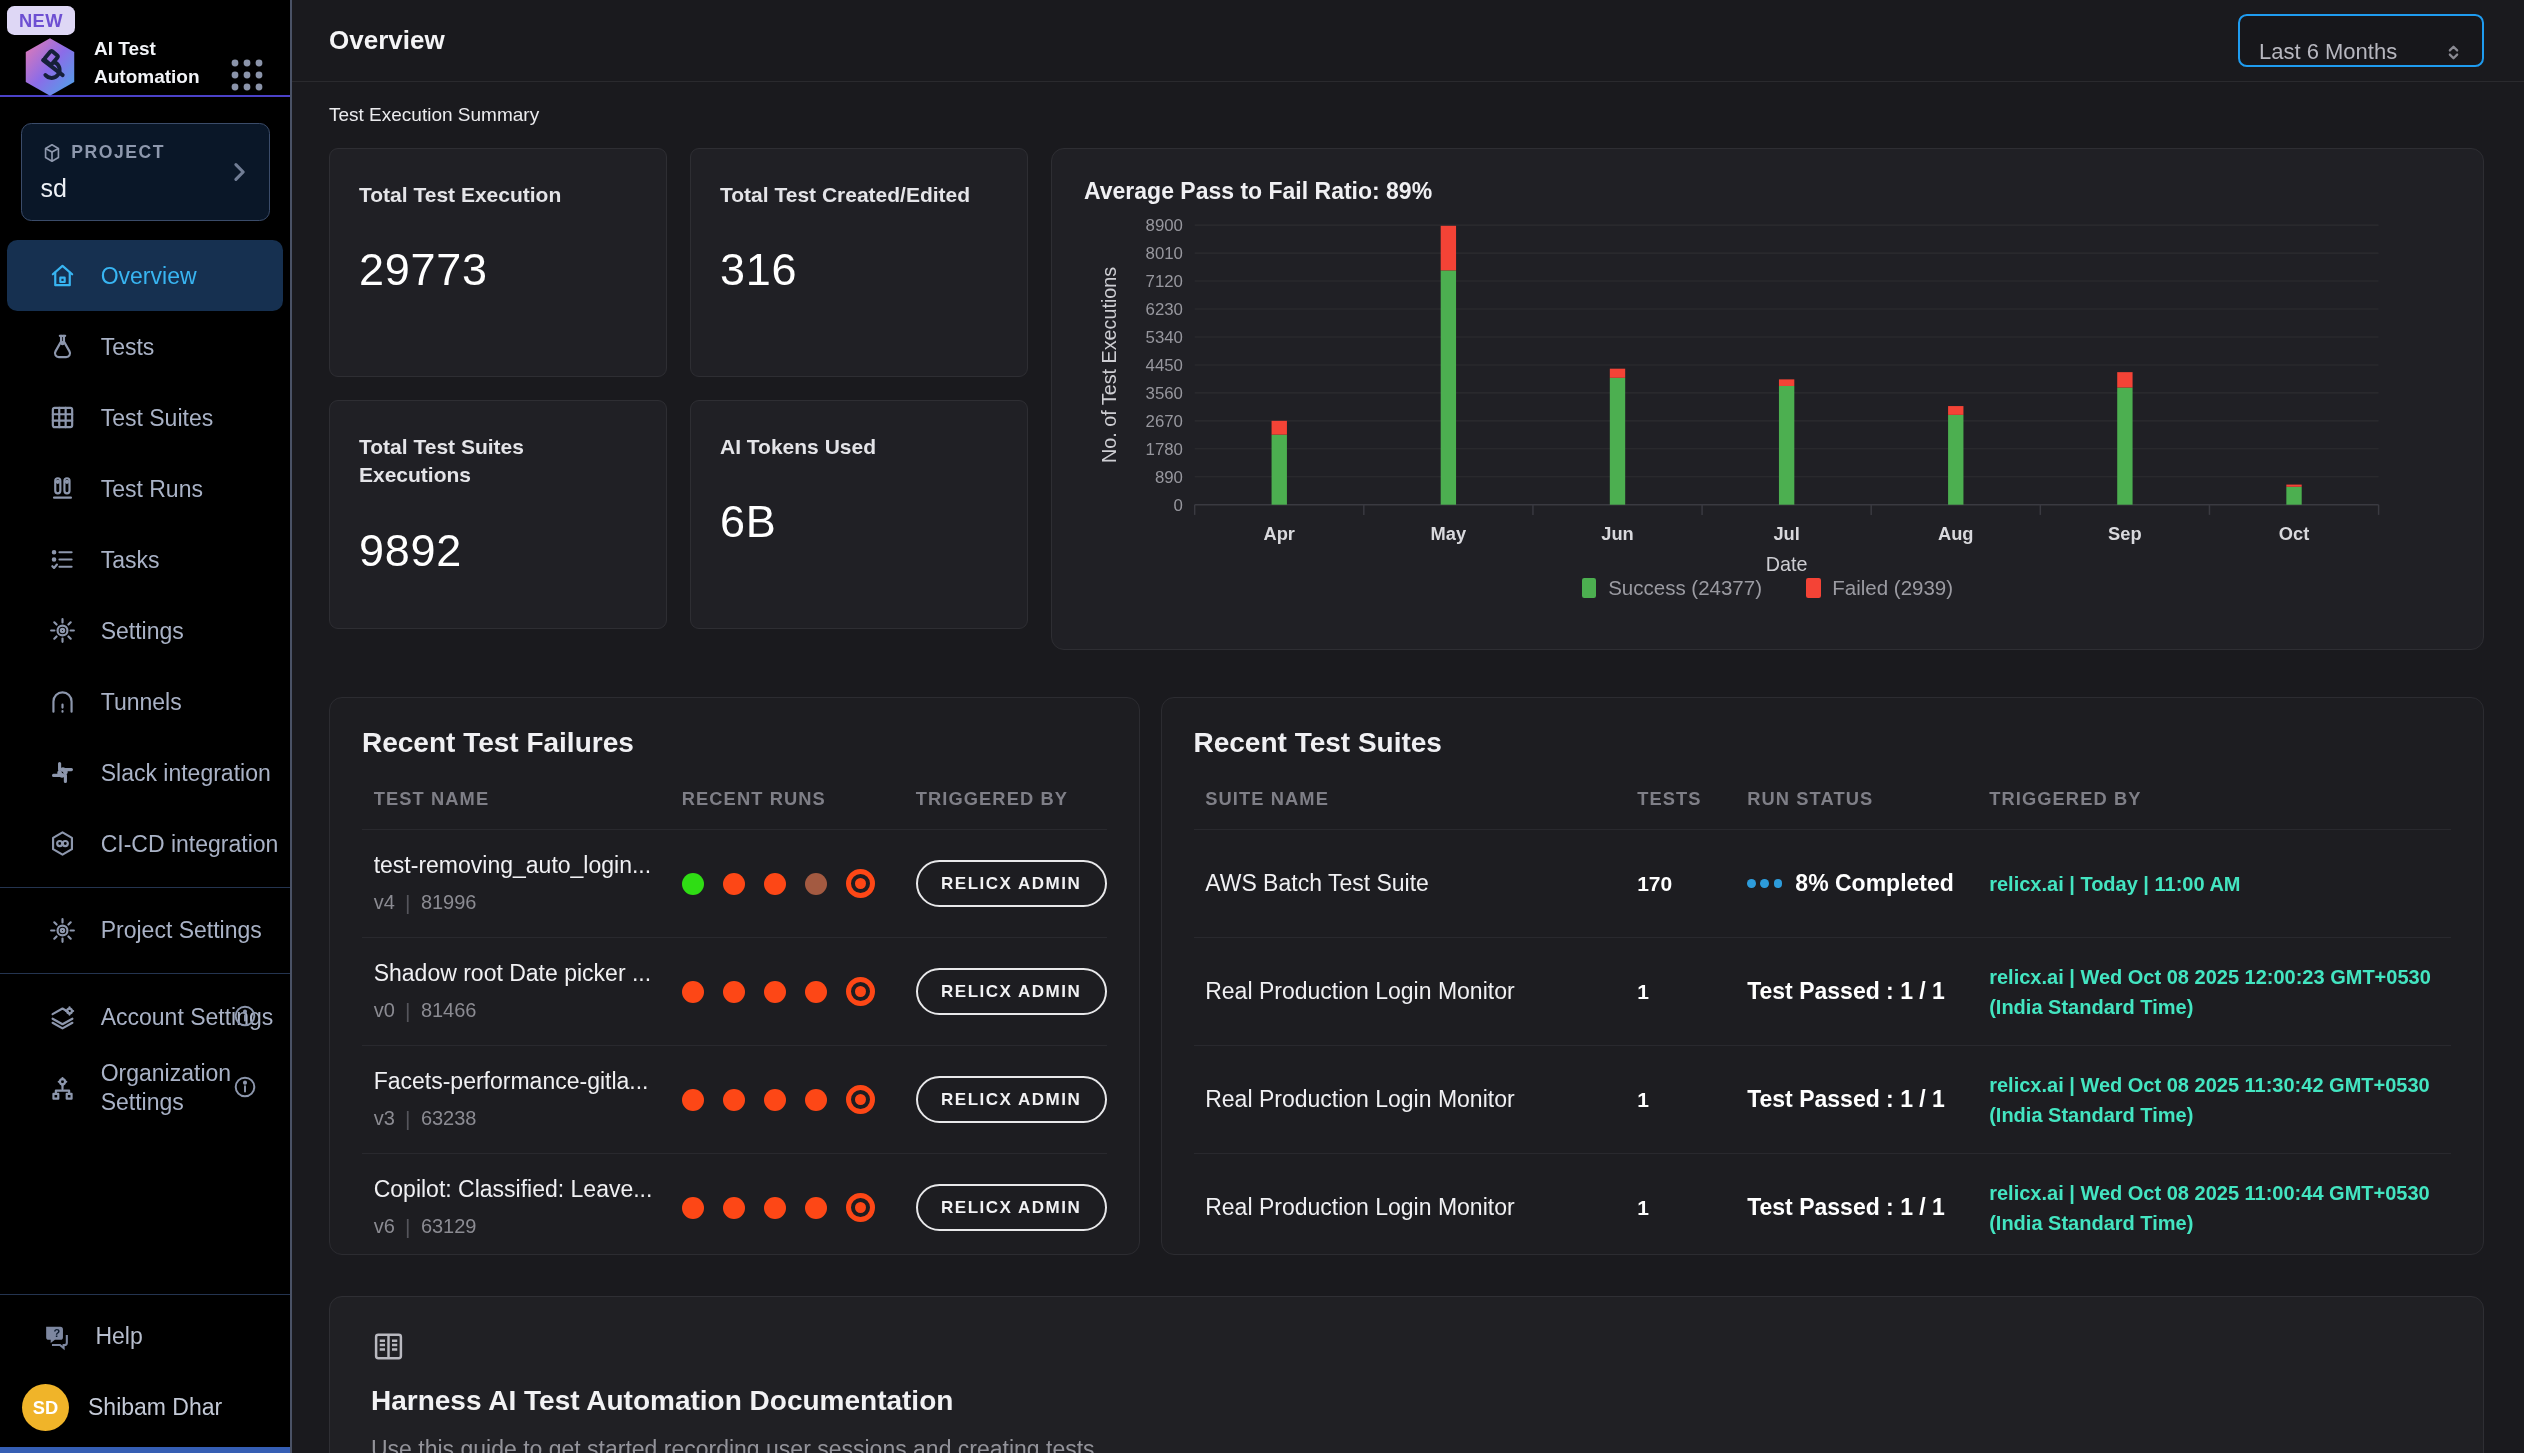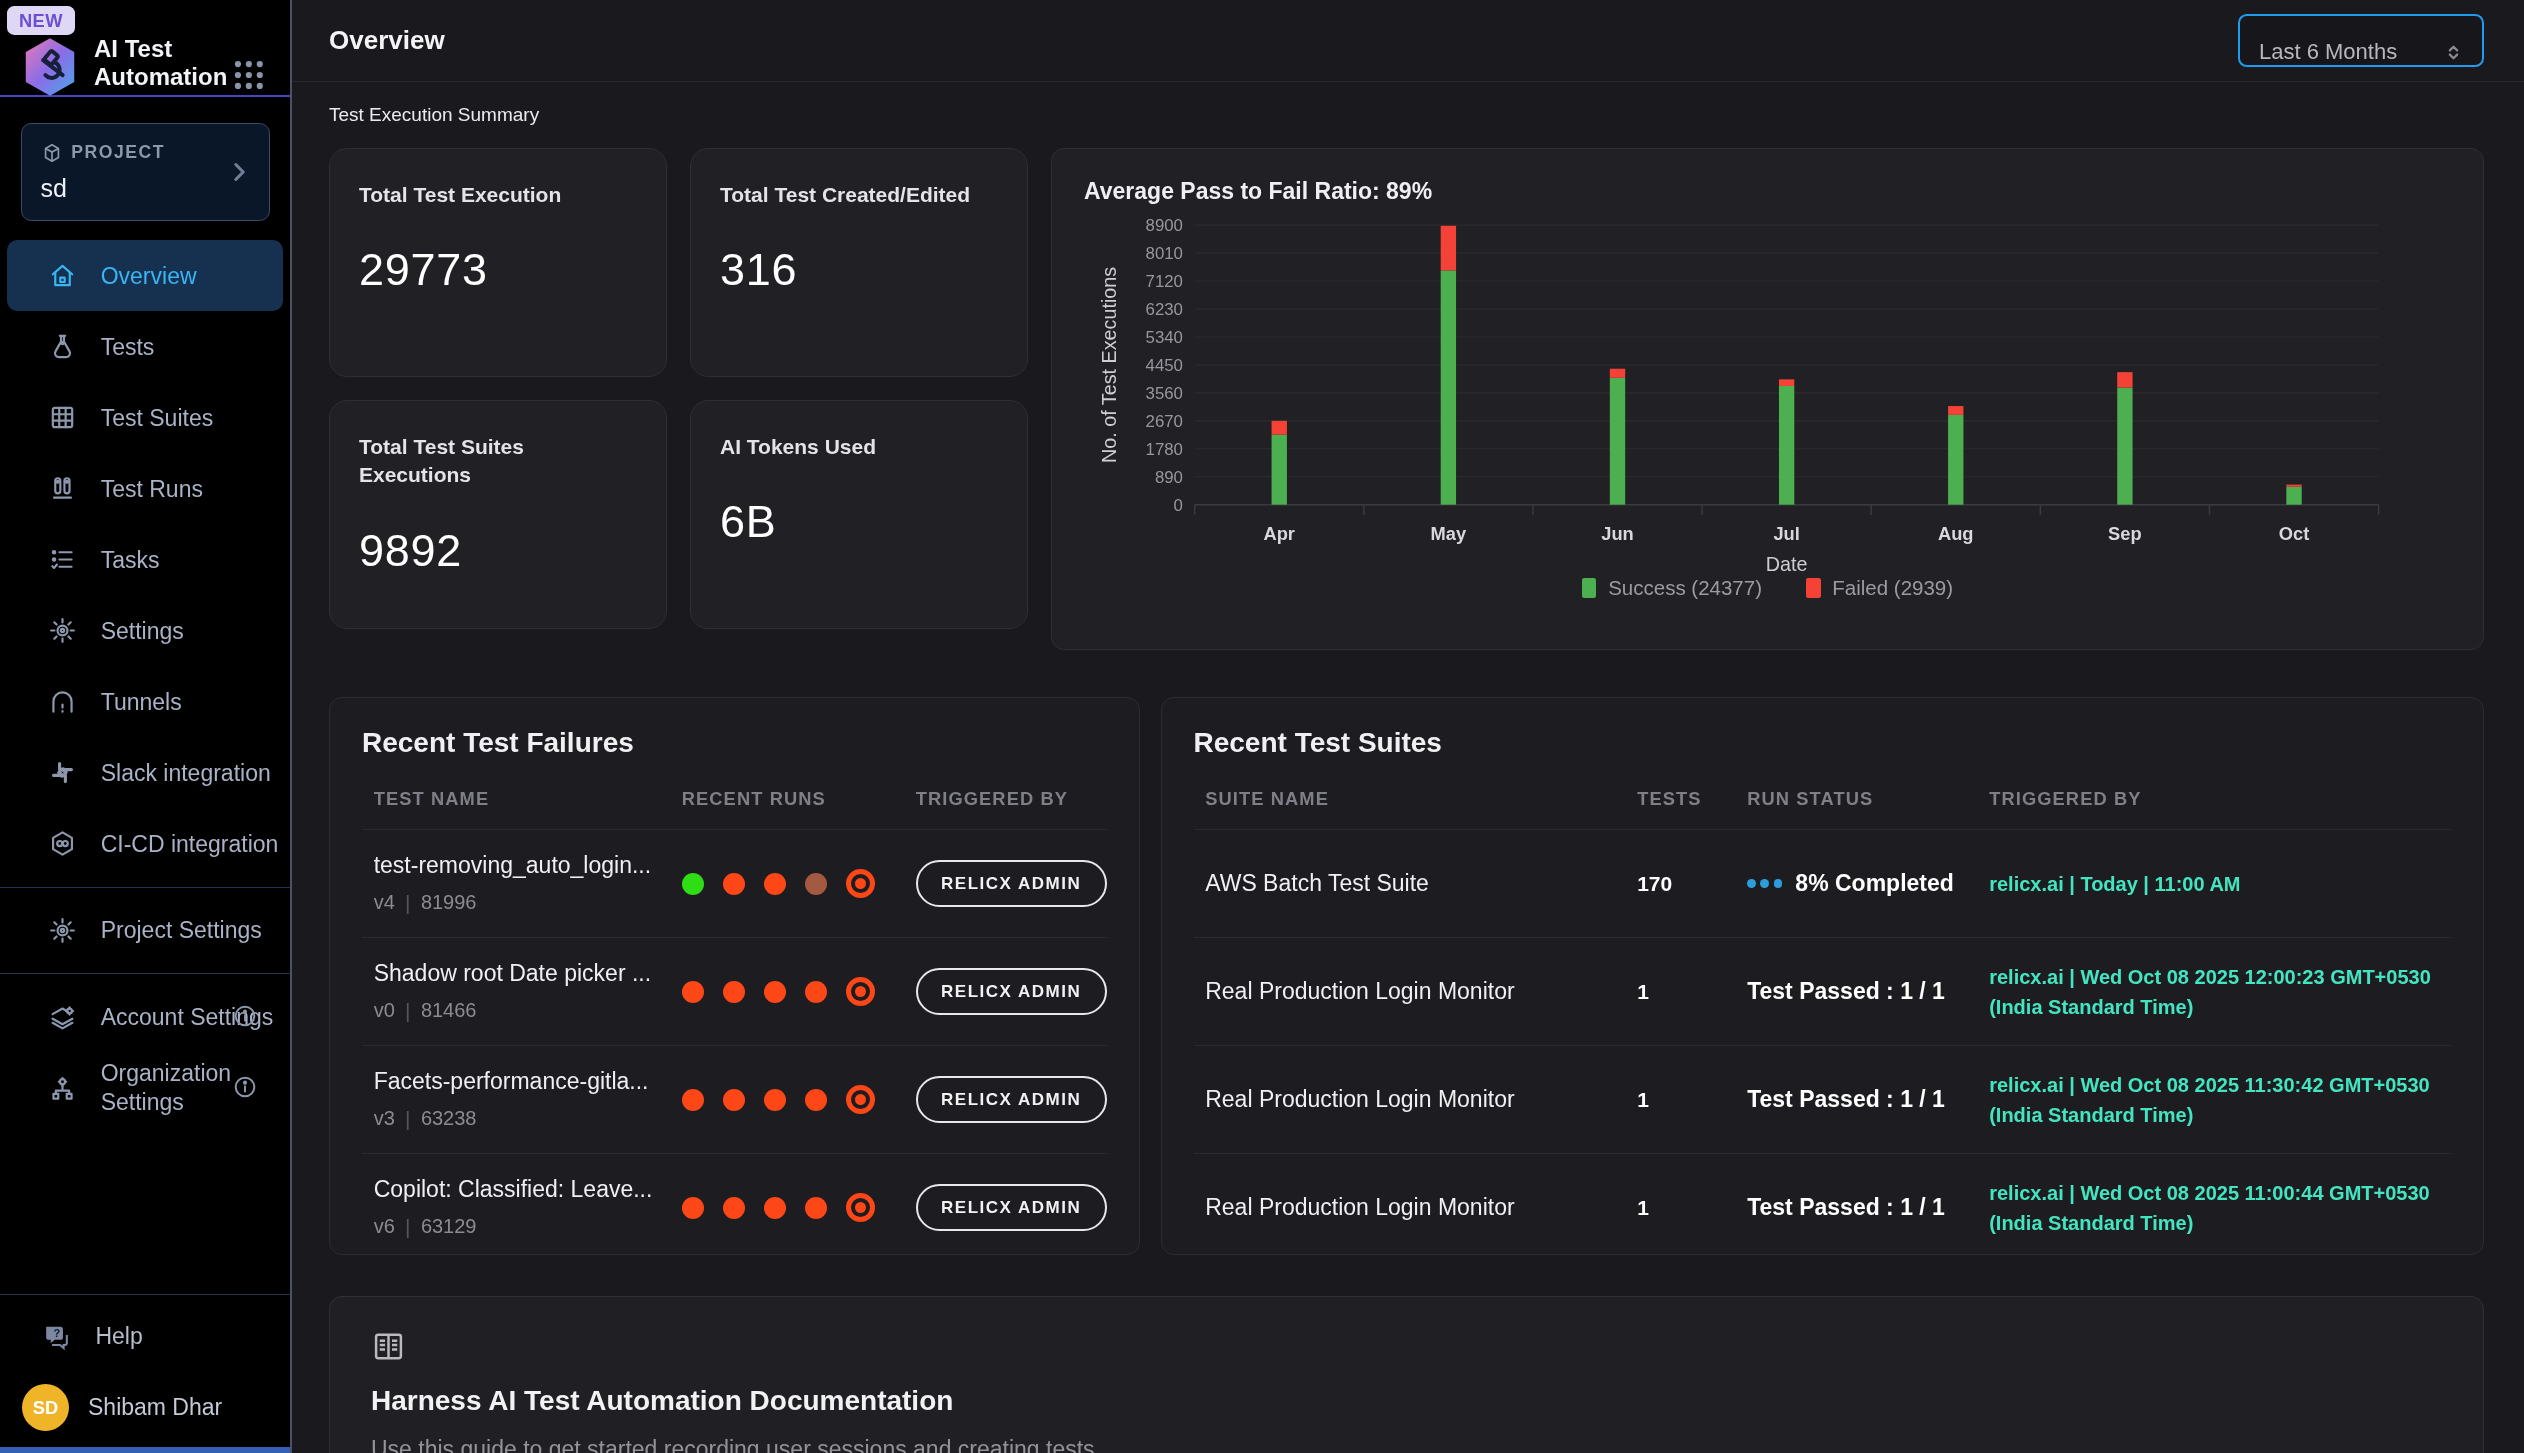--- a/index.html
+++ b/index.html
@@ -8,21 +8,21 @@
   .app { display:flex; width:100%; height:100%; }
 
   
   .sidebar { position:relative; width:292px; height:100%; background:#000000;
     border-right:2.2px solid #4a5266; flex:0 0 auto; display:flex; flex-direction:column; }
   .sb-top { position:relative; height:97px; border-bottom:2.2px solid #4b42c8; padding:25px 19px 0 22px;
     display:flex; align-items:flex-start; }
   .new-badge { position:absolute; top:5.9px; left:7.3px; background:#ded7f5; color:#6d4fd2;
     font-size:18.3px; font-weight:bold; padding:3.7px 11.7px; border-radius:7.3px; letter-spacing:0.4px; }
   .logo-hex { width:56px; height:60px; margin-top:11.7px; flex:0 0 auto; }
-  .app-title { color:#f2f4f8; font-size:24px; font-weight:bold; line-height:28px; margin:10.3px 0 0 16px; flex:1; }
+  .app-title { color:#f2f4f8; font-size:19px; font-weight:bold; line-height:28px; margin:10.3px 0 0 16px; flex:1; }
   .grid9 { margin-top:26px; color:#8b94aa; }
   .project-card { margin:26px 20.5px 0 20.5px; border:1.5px solid #3b4c6a; border-radius:10.3px;
     background:#0a1728; padding:17.6px 19px; position:relative; cursor:pointer; }
   .project-label { display:flex; align-items:center; gap:8.8px; color:#8e98ad; font-size:17.6px;
     font-weight:bold; letter-spacing:1.5px; }
   .project-value { color:#eef1f6; font-size:25px; margin-top:10.3px; }
   .project-chevron { position:absolute; right:17.6px; top:50%; transform:translateY(-50%); color:#717d95; }
   .nav { margin-top:19px; }
   .nav-item { display:flex; align-items:center; gap:23.4px; height:71px; padding:0 0 0 41px;
     color:#a9b2c6; cursor:pointer; margin:0 7.3px; border-radius:10.3px; position:relative; }
@@ -51,21 +51,21 @@
     border:2.2px solid var(--c-selblue,#1f9cf0); border-radius:8.8px; background:#17171b; padding:0 16px 0 19px;
     cursor:pointer; }
   .range-select .val { color:#b7b7bf; font-size:22px; }
   .range-select .updown { color:#8a8a92; }
 
   .content { flex:1; padding:22px 41px 0 37px; overflow:hidden; }
   .section-title { color:#ebebee; font-size:19px; font-weight:normal; margin-bottom:22px; }
 
   .summary-row { display:flex; gap:23px; }
   .cards-grid { display:grid; grid-template-columns:338px 338px; grid-auto-rows:229px; gap:23px; flex:0 0 auto; }
-  .stat-card { background:#202025; border:1.5px solid #2e2e33; border-radius:18px; padding:32px 29px; }
+  .stat-card { background:#202025; border:1.5px solid #2e2e33; border-radius:9px; padding:32px 29px; }
   .stat-title { color:#e4e4e8; font-size:21px; font-weight:bold; line-height:1.35; }
   .stat-value { color:#ffffff; font-size:45px; font-weight:300; margin-top:35px; letter-spacing:0.7px; }
 
   .chart-card { flex:1; background:#202025; border:1.5px solid #2e2e33; border-radius:13px;
     padding:29px 32px 19px 32px; height:502px; min-width:0; }
   .chart-title { color:#f0f0f3; font-size:23px; font-weight:bold; }
   .chart-wrap { margin-top:7.3px; }
   .legend { display:flex; justify-content:center; gap:44px; margin-top:1.5px; }
   .legend-item { display:flex; align-items:center; gap:11.7px; }
   .legend-swatch { width:14.6px; height:20.5px; border-radius:2.2px; }

